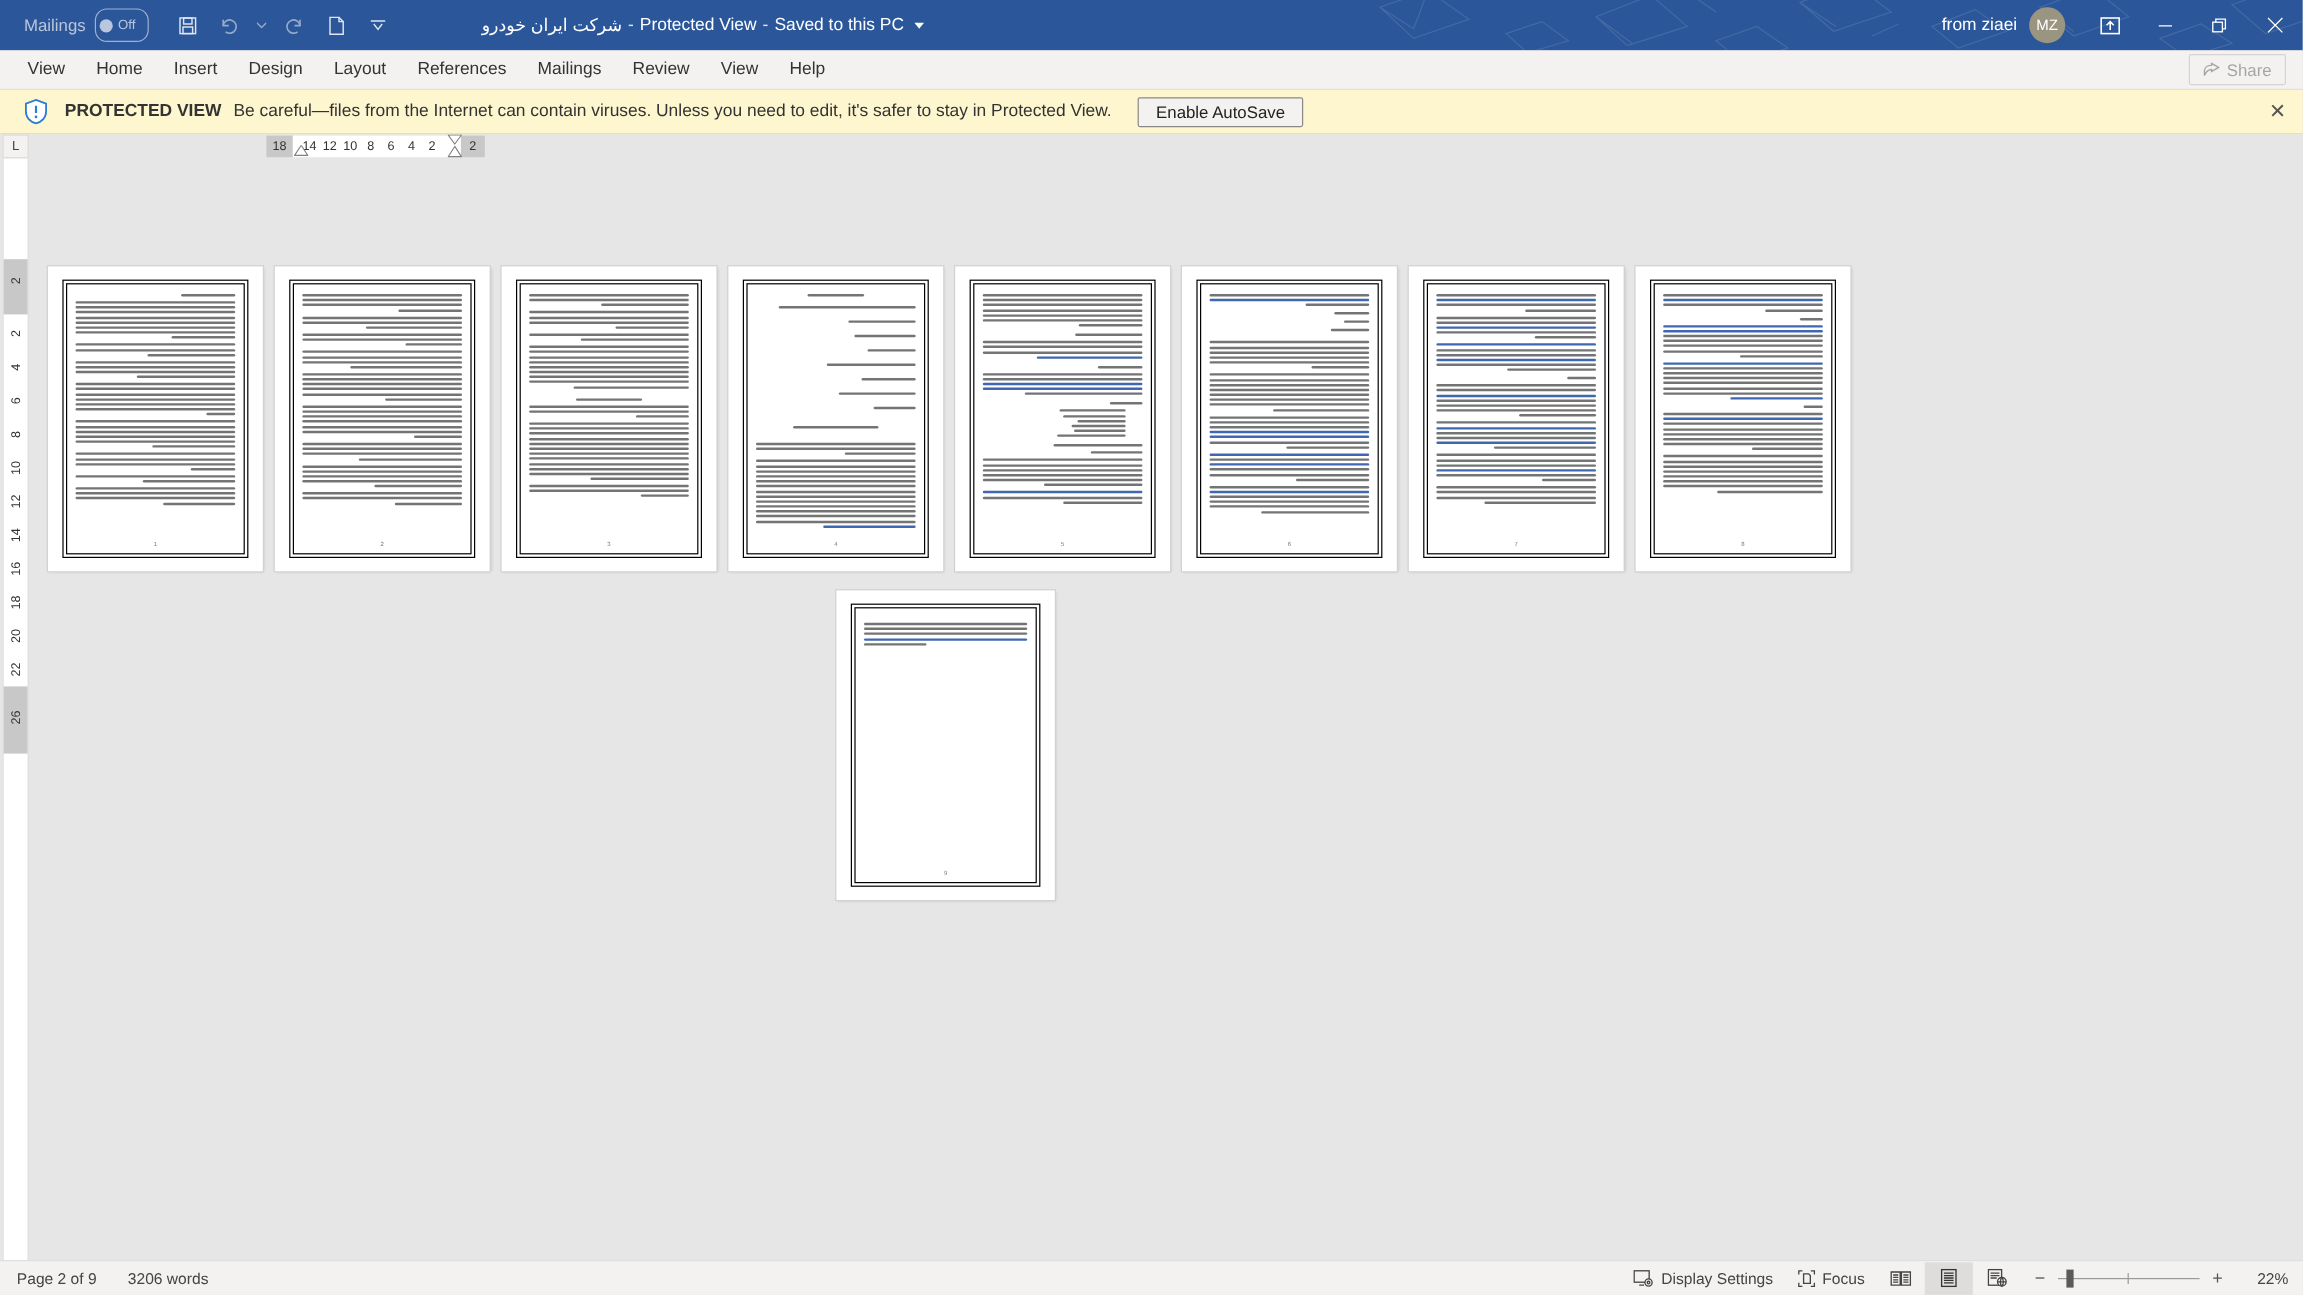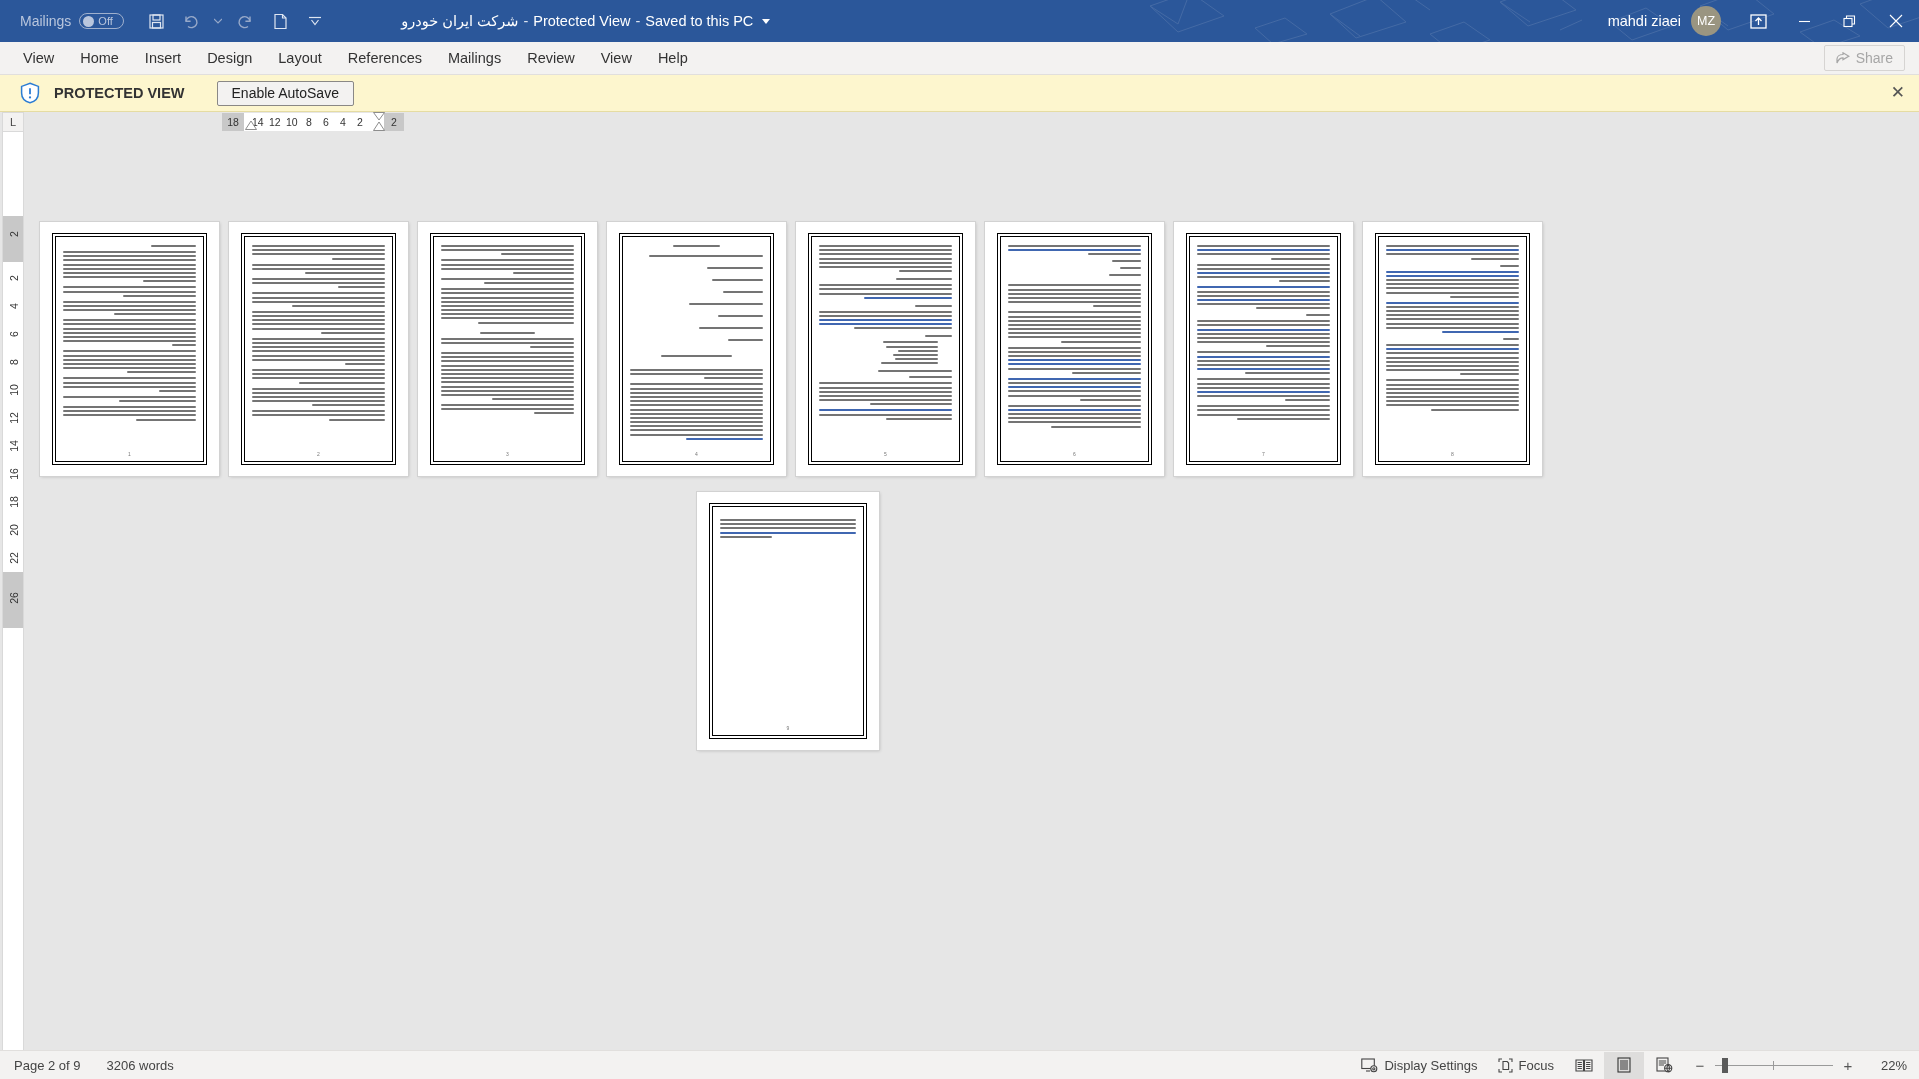--- a/index.html
+++ b/index.html
@@ -22,21 +22,21 @@
   .tb-pattern {
     position: absolute; inset: 0;
     opacity: .30; pointer-events: none;
   }
   .autosave {
     display: flex; align-items: center; gap: 8px;
     margin-left: 20px; z-index: 2;
   }
   .autosave-label { font-size: 14px; color: #b9c6dd; }
   .toggle {
-    width: 45px; height: 16px; border-radius: 10px;
+    width: 45px; height: 28px; border-radius: 10px;
     border: 1px solid #9fb0cd; display: flex; align-items: center;
     padding: 0 3px; gap: 4px;
   }
   .toggle .knob { width: 11px; height: 11px; border-radius: 50%; background: #b9c6dd; }
   .toggle .off { font-size: 11px; color: #b9c6dd; }
   .qat { display: flex; align-items: center; gap: 3px; margin-left: 16px; z-index: 2; }
   .qat-btn {
     width: 32px; height: 30px; display: flex; align-items: center; justify-content: center;
     border-radius: 2px;
   }
@@ -295,21 +295,21 @@
     <span>شرکت ایران خودرو</span>
     <span class="sep">-</span>
     <span>Protected View</span>
     <span class="sep">-</span>
     <span>Saved to this PC</span>
     <span class="caret-dn"></span>
   </div>
 
 
   <div class="tb-right">
-    <span class="user-name">mahdi ziaei</span>
+    <span class="user-name">from ziaei</span>
     <div class="avatar">MZ</div>
     <div class="ribbon-display">
       <svg width="19" height="17" viewBox="0 0 19 17" fill="none" stroke="#fff" stroke-width="1.3">
         <rect x="2" y="2" width="15" height="13"></rect>
           <path d="M9.5 12 L9.5 5 M6.5 8 L9.5 5 L12.5 8"></path>
       </svg>
     </div>
     <div class="win-btn">
       <svg width="13" height="13" viewBox="0 0 13 13">
           <path d="M1 6.5 L12 6.5" stroke="#fff" stroke-width="1.1"></path>
@@ -351,20 +351,21 @@
 
 <div class="pvbar">
   <span class="pv-icon">
     <svg width="20" height="22" viewBox="0 0 20 22" fill="none">
       <path d="M10 1.2 L18.4 4.4 L18.4 11 C18.4 16.2 14.6 19.6 10 20.8 C5.4 19.6 1.6 16.2 1.6 11 L1.6 4.4 Z" stroke="#2b7cd3" stroke-width="1.5" fill="#ffffff"></path>
       <path d="M10 6.2 L10 12.2" stroke="#2b7cd3" stroke-width="1.8"></path>
       <circle cx="10" cy="15.4" r="1.15" fill="#2b7cd3"></circle>
     </svg>
   </span>
   <span class="pv-strong">PROTECTED VIEW</span>
+  <span class="pv-text">Be careful—files from the Internet can contain viruses. Unless you need to edit, it's safer to stay in Protected View.</span>
   <div class="pv-enable">Enable AutoSave</div>
   <div class="pv-close">✕</div>
 </div>
 
 <div class="hruler-row">
   <div class="corner-btn">L</div>
   <div class="hruler">
     <div class="hr-seg-gray" style="width:22px;">
         <span class="hr-num">18</span>
       </div>

